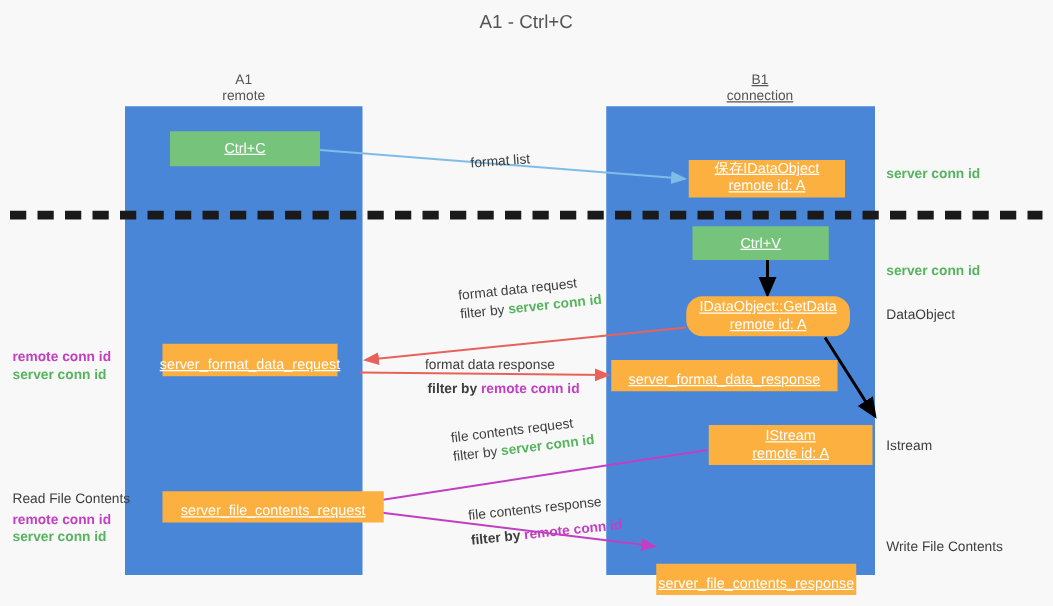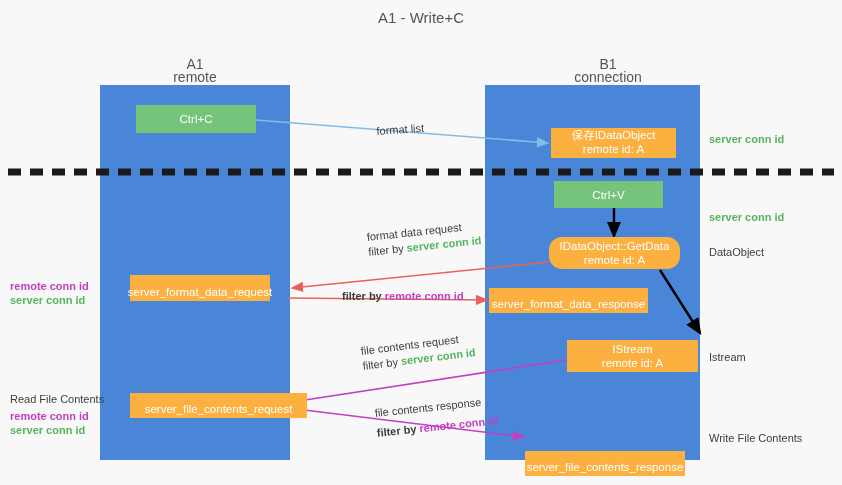--- a/index.html
+++ b/index.html
@@ -31,21 +31,21 @@
     text-align: center;
     font-size: 15px;
     line-height: 20px;
     color: #555;
   }
 
   
   .lane-head {
     position: absolute;
     text-align: center;
-    font-size: 14px;
+    font-size: 11px;
     line-height: 13px;
     color: #555;
     width: 160px;
   }
 
   
   .lane {
     position: absolute;
     background: #4a86d8;
   }
@@ -56,20 +56,21 @@
     box-sizing: border-box;
     display: flex;
     flex-direction: column;
     align-items: center;
     justify-content: center;
     color: #ffffff;
     font-size: 11.5px;
     line-height: 14px;
     text-align: center;
     padding: 2px 4px;
+    text-decoration: underline;
   }
   .box.green { background: #76c47c; }
   .box.orange { background: #fbb council; justify-content: flex-end; }
   .box.orange { background: #fbb040; }
   .box span { display: block; white-space: nowrap; }
 
   
   #overlay {
     position: absolute;
     left: 0; top: 0;
@@ -108,28 +109,28 @@
   .sidenote .g { color: #56b45e; font-weight: bold; display:block; }
   .sidenote .p { color: #c23fc2; font-weight: bold; display:block; }
   .sidenote .d { color: #3d3d3d; display:block; }
 </style>
 </head>
 <body>
 
 <div id="stage">
 
   <div id="title">
-    <div>A1 - Write+C</div>
+    <div>A1 - Ctrl+C</div>
   </div>
 
   <div class="lane-head" style="left:115px; top:58px;">
     <div>A1</div>
     <div>remote</div>
   </div>
-  <div class="lane-head" style="left:528px; top:58px;">
+  <div class="lane-head" style="left:528px; top:58px;text-decoration:underline;">
     <div>B1</div>
     <div>connection</div>
   </div>
 
   <div class="lane" style="left:100px; top:85px; width:190px; height:375px;"></div>
   <div class="lane" style="left:485px; top:85px; width:215px; height:375px;"></div>
 
   <svg id="overlay" viewBox="0 0 842 485" xmlns="http://www.w3.org/2000/svg">
     <defs>
       <marker id="ah-blue" markerWidth="9" markerHeight="9" refX="7" refY="3.2" orient="auto">
@@ -178,21 +179,21 @@
 
   <div class="box orange" style="left:549px; top:237px; width:131px; height:32px;border-radius:13px;">
     <span>IDataObject::GetData</span>
     <span>remote id: A</span>
   </div>
 
   <div class="box orange" style="left:130px; top:275px; width:140px; height:26px;">
     <span>server_format_data_request</span>
   </div>
 
-  <div class="box orange" style="left:489px; top:288px; width:159px; height:25px;">
+  <div class="box orange" style="left:489px; top:288px; width:181px; height:25px;">
     <span>server_format_data_response</span>
   </div>
 
   <div class="box orange" style="left:567px; top:340px; width:131px; height:32px;">
     <span>IStream</span>
     <span>remote id: A</span>
   </div>
 
   <div class="box orange" style="left:130px; top:393px; width:177px; height:25px;">
     <span>server_file_contents_request</span>
@@ -207,20 +208,21 @@
   </div>
 
   <div class="rot" style="left:366px; top:230px; transform: rotate(-6deg);">
     <div>format data request</div>
     <div>
       <span>filter by </span><span class="g">server conn id</span>
     </div>
   </div>
 
   <div class="rot" style="left:340px; top:285px;">
+    <div>format data response</div>
     <div style="margin-top:4px; margin-left:2px;">
       <span style="font-weight:bold;">filter by </span><span class="p">remote conn id</span>
     </div>
   </div>
 
   <div class="rot" style="left:360px; top:344px; transform: rotate(-7deg);">
     <div>file contents request</div>
     <div>
       <span>filter by </span><span class="g">server conn id</span>
     </div>

